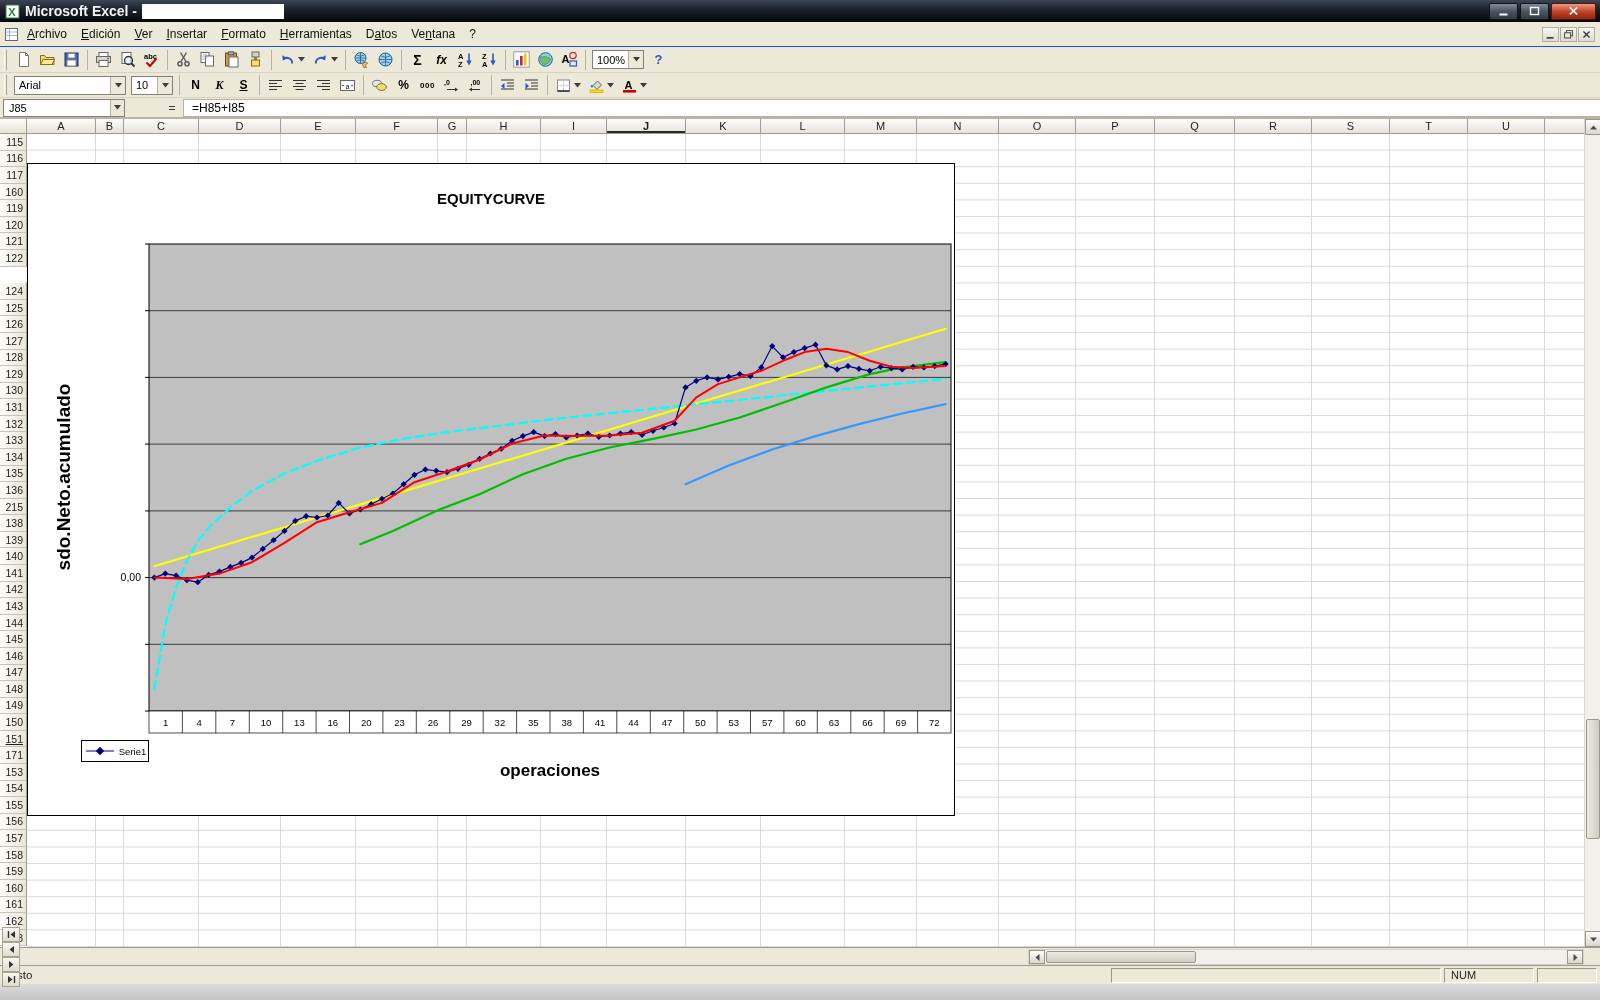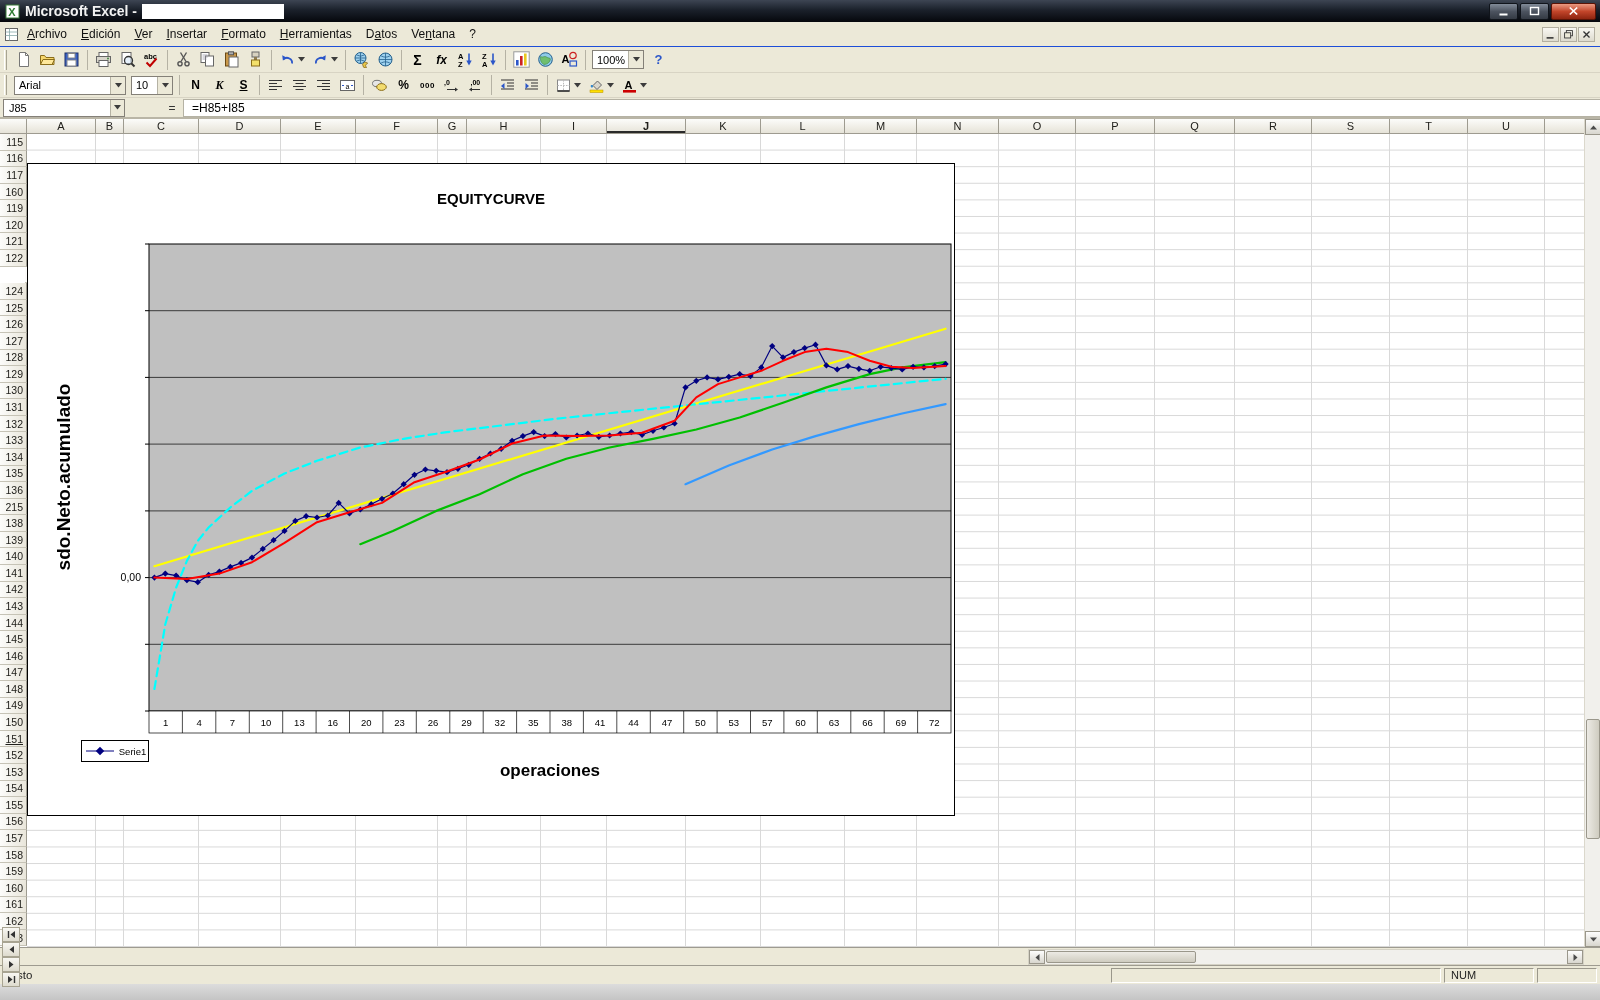--- a/index.html
+++ b/index.html
@@ -622,21 +622,21 @@
         <div class="rowhdr" style="height: 16.5918px;">142</div>
         <div class="rowhdr" style="height: 16.5918px;">143</div>
         <div class="rowhdr" style="height: 16.5918px;">144</div>
         <div class="rowhdr" style="height: 16.5918px;">145</div>
         <div class="rowhdr" style="height: 16.5918px;">146</div>
         <div class="rowhdr" style="height: 16.5918px;">147</div>
         <div class="rowhdr" style="height: 16.5918px;">148</div>
         <div class="rowhdr" style="height: 16.5918px;">149</div>
         <div class="rowhdr" style="height: 16.5918px;">150</div>
         <div class="rowhdr" style="height: 16.5918px; text-decoration: underline;">151</div>
-        <div class="rowhdr" style="height: 16.5918px;">152</div>
+        <div class="rowhdr" style="height: 16.5918px;">171</div>
         <div class="rowhdr" style="height: 16.5918px;">153</div>
         <div class="rowhdr" style="height: 16.5918px;">154</div>
         <div class="rowhdr" style="height: 16.5918px;">155</div>
         <div class="rowhdr" style="height: 16.5918px;">156</div>
         <div class="rowhdr" style="height: 16.5918px;">157</div>
         <div class="rowhdr" style="height: 16.5918px;">158</div>
         <div class="rowhdr" style="height: 16.5918px;">159</div>
         <div class="rowhdr" style="height: 16.5918px;">160</div>
         <div class="rowhdr" style="height: 16.5918px;">161</div>
         <div class="rowhdr" style="height: 16.5918px;">162</div>

